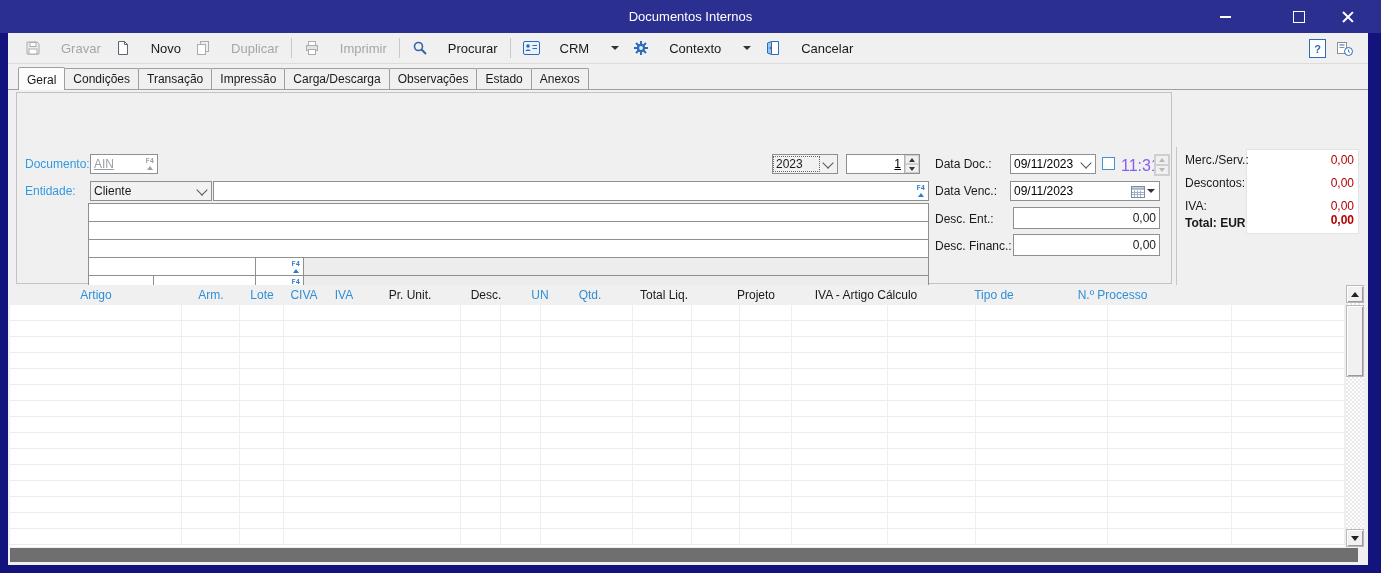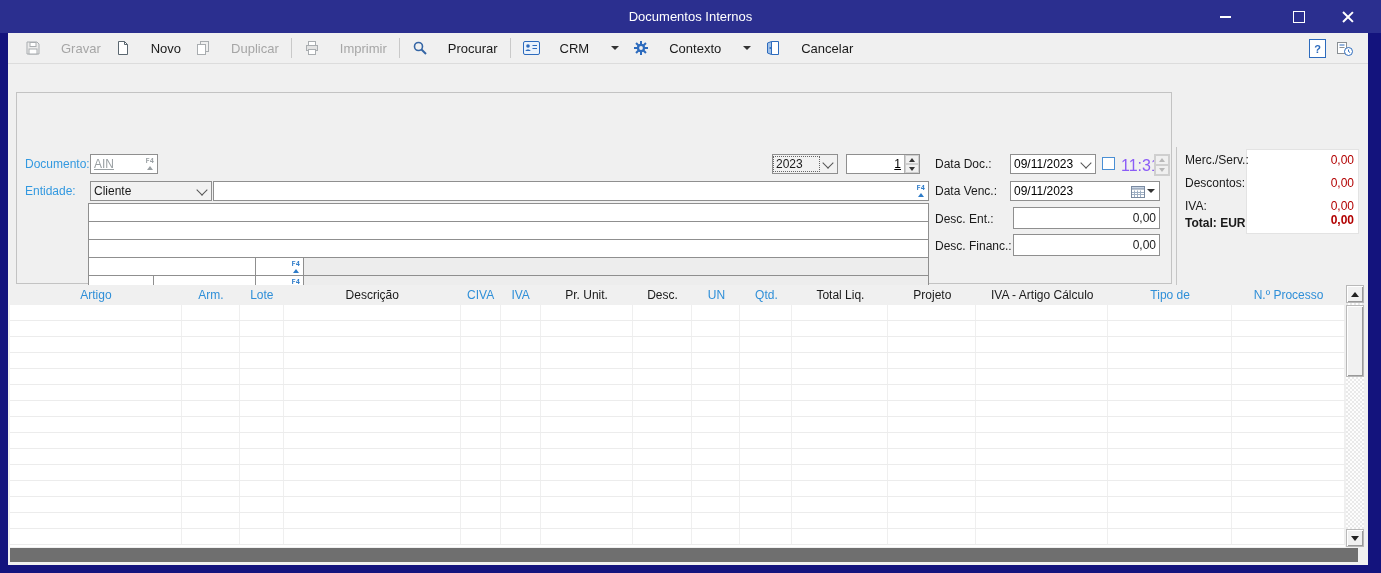--- a/index.html
+++ b/index.html
@@ -199,20 +199,30 @@
         <svg width="18" height="16" viewBox="0 0 18 16">
             <rect x="1.5" y="1.5" width="9" height="11" fill="#fff" stroke="#8a8f94"></rect>
             <line x1="3.5" y1="4" x2="8.5" y2="4" stroke="#2d6bbd"></line>
             <line x1="3.5" y1="6.5" x2="8.5" y2="6.5" stroke="#8a8f94"></line>
             <circle cx="12.5" cy="10.5" r="4" fill="#fff" stroke="#2d6bbd"></circle>
             <path d="M12.5 8.5v2l1.6 1" fill="none" stroke="#2d6bbd"></path>
           </svg>
       </div>
     </div>
 
+    <div class="tabstrip">
+      <div class="tab active">Geral</div>
+      <div class="tab">Condições</div>
+      <div class="tab">Transação</div>
+      <div class="tab">Impressão</div>
+      <div class="tab">Carga/Descarga</div>
+      <div class="tab">Observações</div>
+      <div class="tab">Estado</div>
+      <div class="tab">Anexos</div>
+    </div>
 
     <div class="formpanel">
       <div class="groupbox"></div>
 
       <div class="abs lbl blue" style="left:17px;top:67px;">Documento:</div>
       <div class="abs fieldbox" style="left:82px;top:64px;width:68px;height:20px;">
         <input class="flex-input" style="color: rgb(154, 160, 163);" readonly="" value="AIN">
         <span class="f4 gray">
             <span class="f4t">F4</span>
             <span class="f4a"></span>
@@ -323,21 +333,20 @@
           <span>Total:</span> <span>EUR</span>
         </div>
         <div class="trow-val tot-b" style="top:66px;">0,00</div>
       </div>
     </div>
 
     <div class="gridhead">
         <div class="gh link" style="width: 172px;">Artigo</div>
         <div class="gh link" style="width: 58px;">Arm.</div>
         <div class="gh link" style="width: 44px;">Lote</div>
-        <div class="gh" style="width: 177px;">Descrição</div>
         <div class="gh link" style="width: 40px;">CIVA</div>
         <div class="gh link" style="width: 40px;">IVA</div>
         <div class="gh" style="width: 92px;">Pr. Unit.</div>
         <div class="gh" style="width: 60px;">Desc.</div>
         <div class="gh link" style="width: 48px;">UN</div>
         <div class="gh link" style="width: 52px;">Qtd.</div>
         <div class="gh" style="width: 96px;">Total Liq.</div>
         <div class="gh" style="width: 88px;">Projeto</div>
         <div class="gh" style="width: 132px;">IVA - Artigo Cálculo</div>
         <div class="gh link" style="width: 124px;">Tipo de</div>

